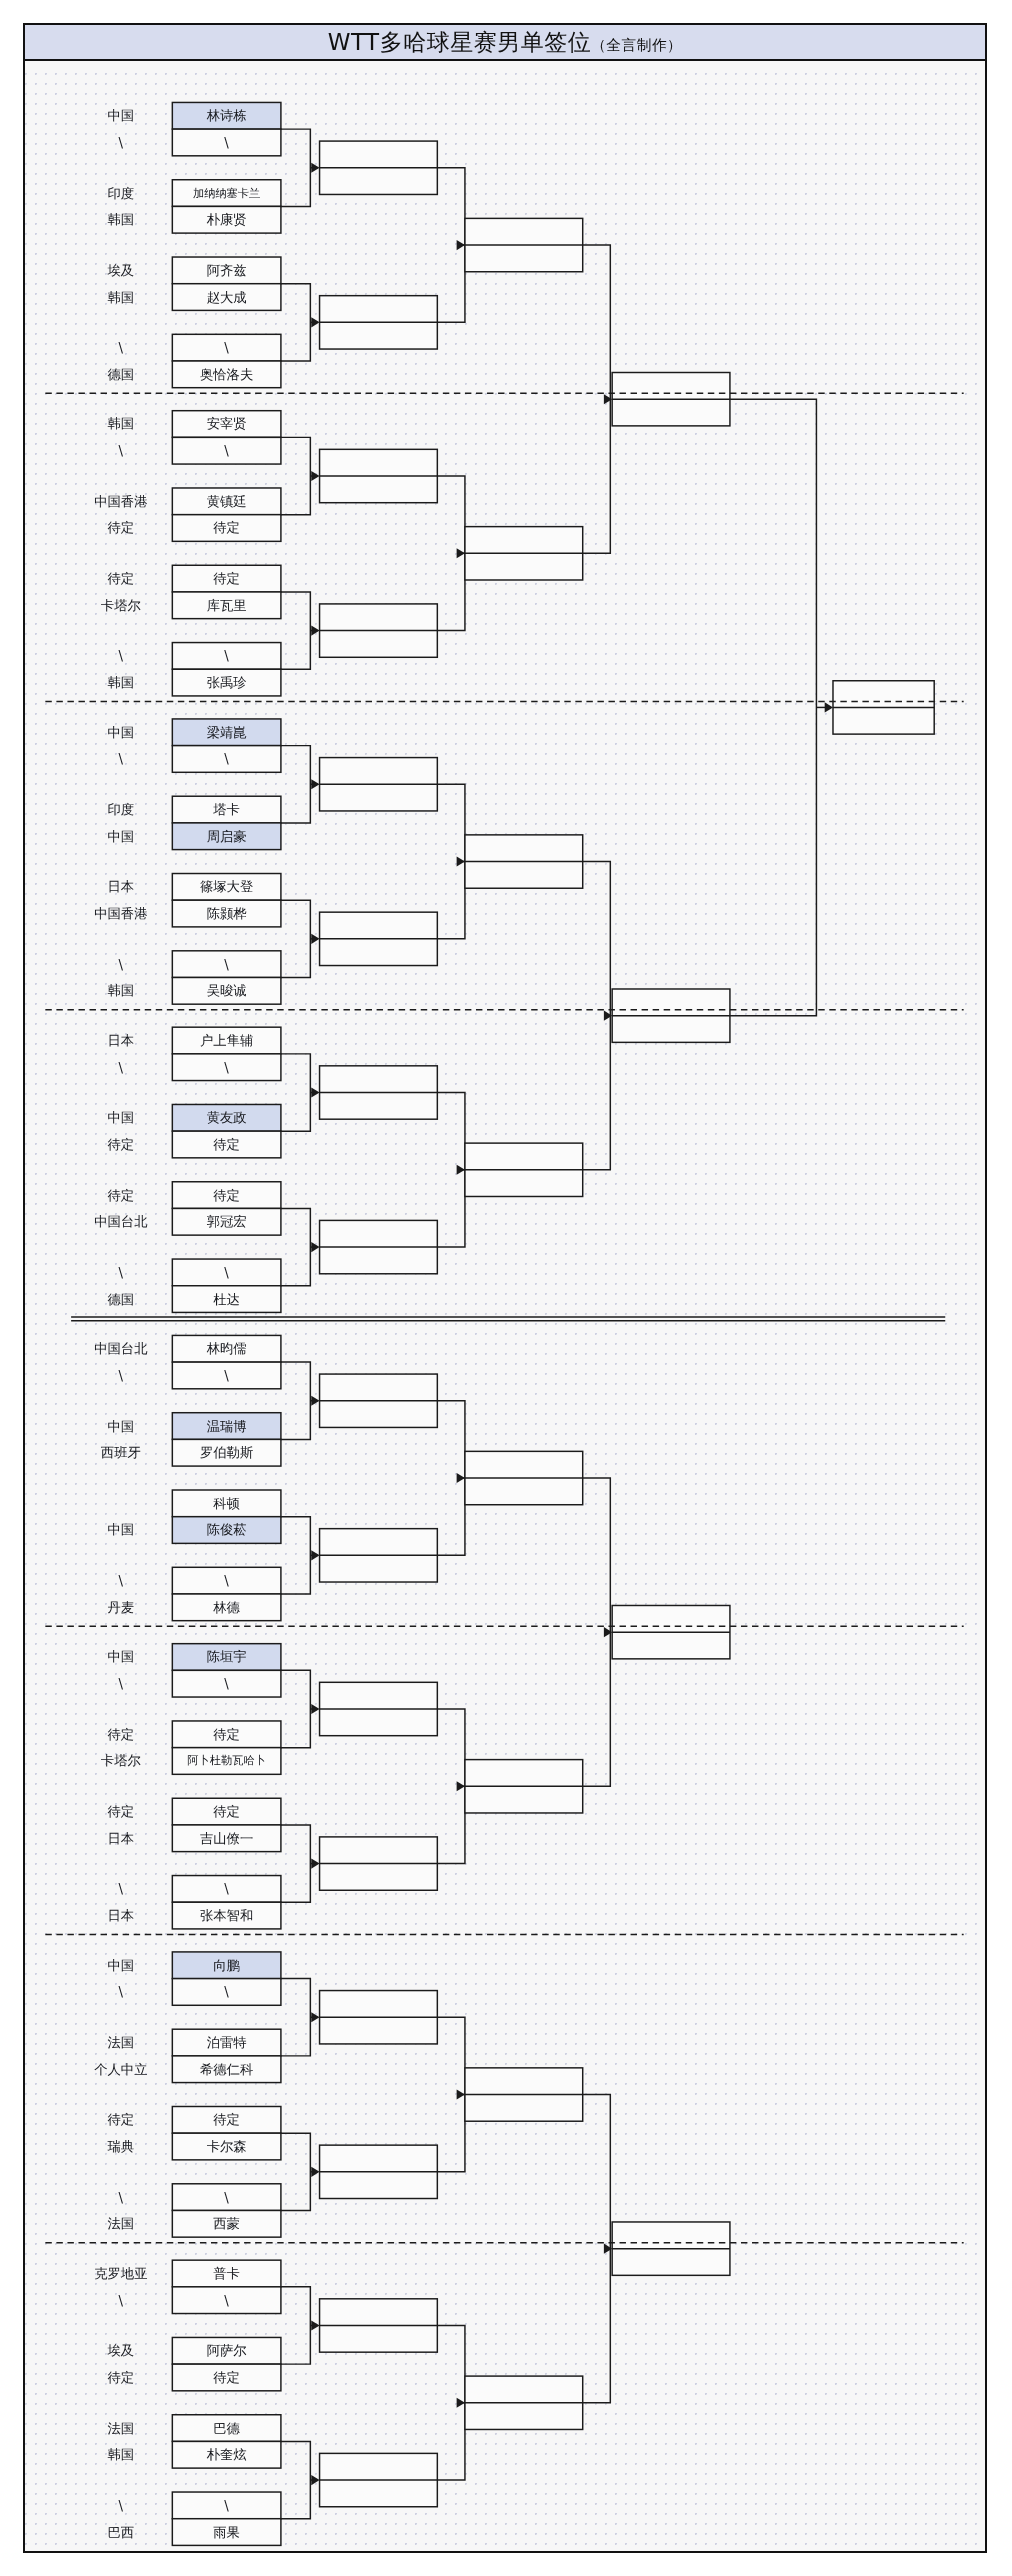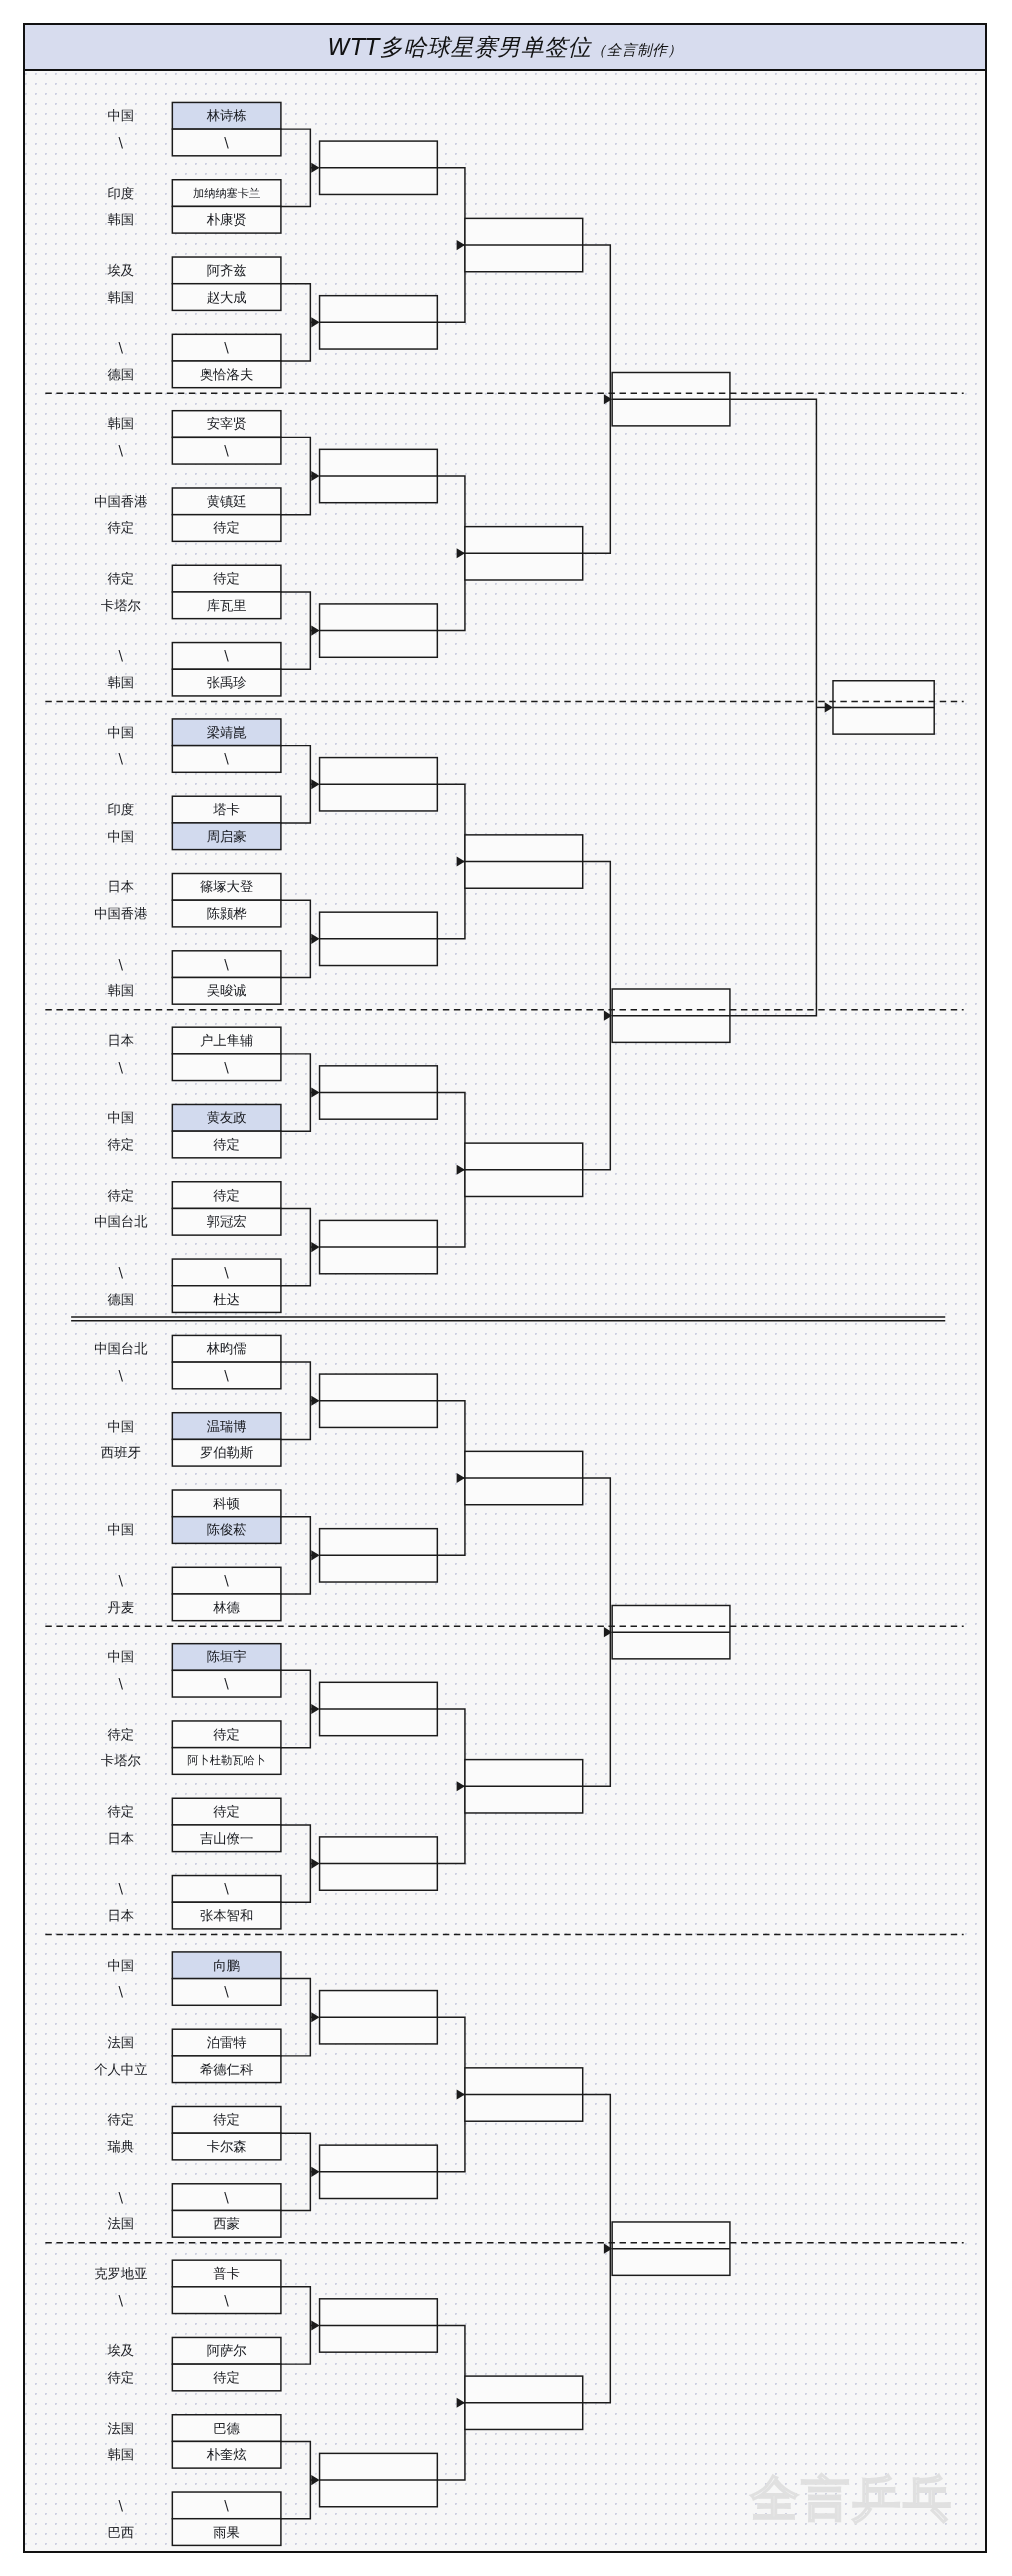--- a/index.html
+++ b/index.html
@@ -14,25 +14,25 @@
     position:absolute;
     left:23px;top:23px;
     width:964px;height:2530px;
     border:2.8px solid #111111;
     box-sizing:border-box;
     background:#f7f7f7;
   }
   #header{
     position:absolute;
     left:0;top:0;
-    width:100%;height:46px;
+    width:100%;height:36px;
     background:#d7dcee;
     border-bottom:2.8px solid #111111;
     box-sizing:border-box;
-    display:flex;align-items:center;justify-content:center;font-style:italic;
+    display:flex;align-items:center;justify-content:center;
   }
   #title{
     font-size:23px;color:#111;letter-spacing:0.5px;white-space:nowrap;
   }
   #title .sub{font-size:14.7px;}
   #canvasWrap{
     position:absolute;left:0;top:48px;right:0;bottom:0;
     background-color:#f7f7f7;
     background-image:
       radial-gradient(circle at 0.9px 0.9px, rgba(120,130,180,0.33) 0.8px, transparent 0.9px);
@@ -409,17 +409,16 @@
           <line x1="22" y1="683" x2="1020" y2="683" class="lnk sep-dash"></line>
           <line x1="22" y1="1018" x2="1020" y2="1018" class="lnk sep-dash"></line>
           <line x1="22" y1="1688" x2="1020" y2="1688" class="lnk sep-dash"></line>
           <line x1="22" y1="2023" x2="1020" y2="2023" class="lnk sep-dash"></line>
           <line x1="22" y1="2358" x2="1020" y2="2358" class="lnk sep-dash"></line>
           <line x1="50" y1="1352" x2="1000" y2="1352" class="lnk" stroke-width="2.4"></line>
           <line x1="50" y1="1356" x2="1000" y2="1356" class="lnk" stroke-width="1.6"></line>
         </svg>
     </div>
 
-    <div id="watermark">全言乒乓</div>
 
   </div>
 </div>
 
 
 </body></html>

